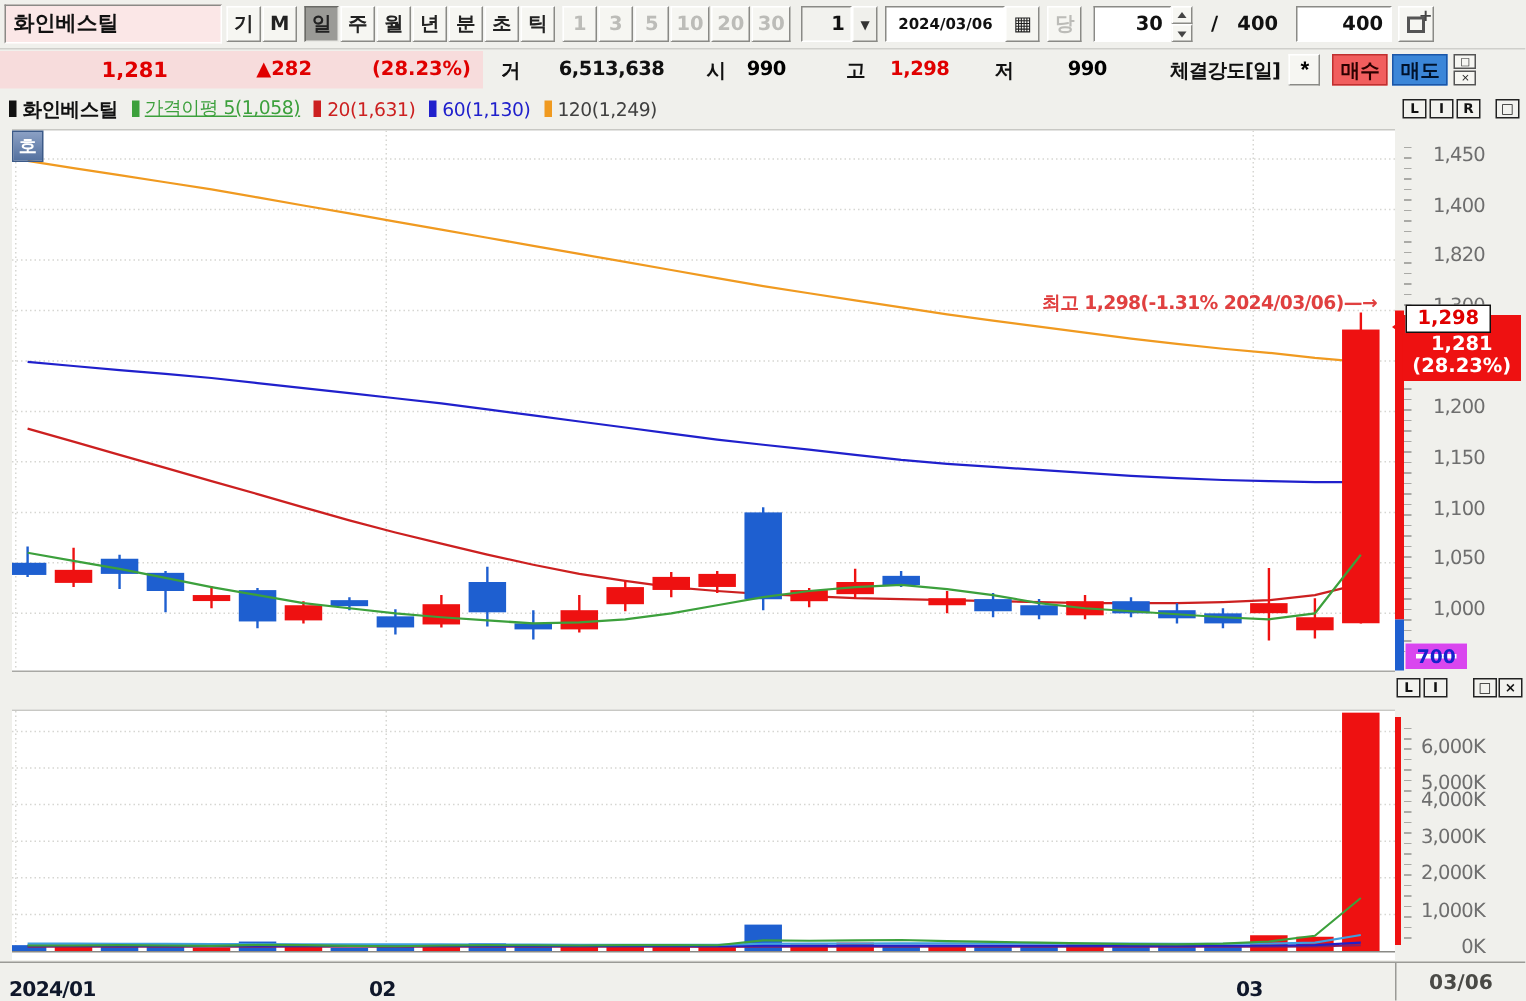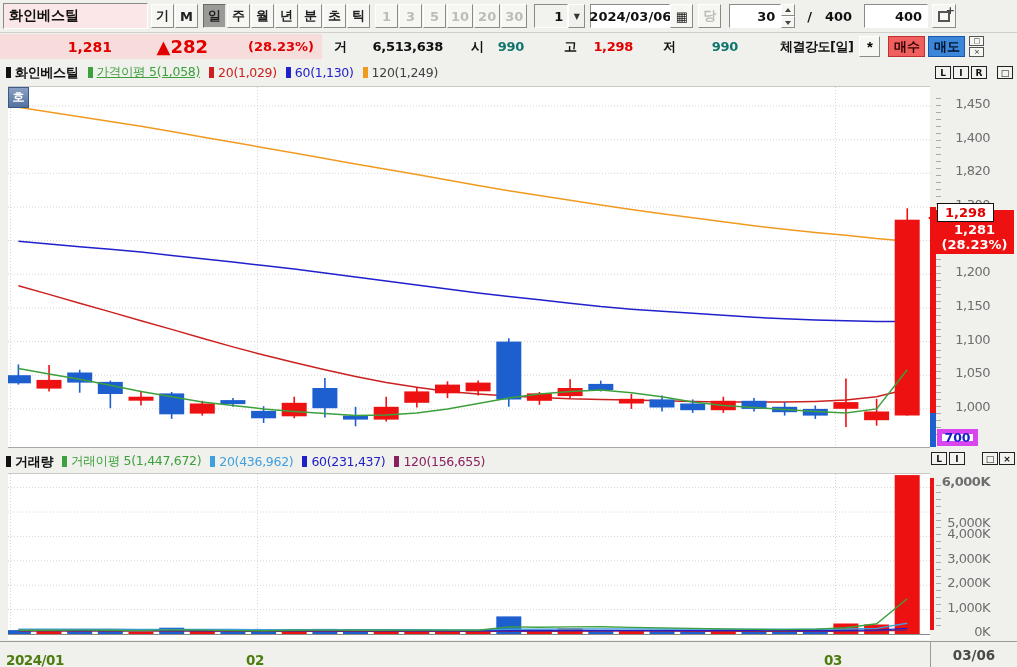--- a/index.html
+++ b/index.html
@@ -9,43 +9,43 @@
 
 .row1{position:absolute;left:0;top:0;width:1017px;height:33px;display:flex;align-items:center;padding-left:3px;border-bottom:1px solid #cfcfcb;}
 .stock-input{width:145px;height:26px;background:#fbe7e7;border:1px solid #8a8a86;border-right-color:#fff;border-bottom-color:#fff;font-family:inherit;font-weight:700;font-size:14px;padding:0 5px;color:#111;}
 .tbtn{height:24px;min-width:23px;background:#f6f6f2;border:1px solid;border-color:#fff #8a8a86 #8a8a86 #fff;font-family:inherit;font-size:13px;font-weight:700;color:#222;display:flex;align-items:center;justify-content:center;margin-right:1px;padding:0 3px;}
 .tbtn.act{background:#9a9a96;border-color:#6a6a66 #e8e8e4 #e8e8e4 #6a6a66;}
 .tbtn.dis{color:#bcbcb8;}
 .gap4{margin-left:4px;}
 .combo{display:flex;height:24px;margin-left:6px;}
 .combo-num{width:34px;background:#f2f2ee;border:1px solid;border-color:#8a8a86 #fff #fff #8a8a86;display:flex;align-items:center;justify-content:flex-end;padding-right:4px;font-size:13px;font-weight:600;}
 .combo-btn{width:17px;background:#f0f0ec;border:1px solid;border-color:#fff #8a8a86 #8a8a86 #fff;font-size:8px;display:flex;align-items:center;justify-content:center;color:#333;}
-.datebox{width:80px;height:24px;background:#fff;border:1px solid;border-color:#8a8a86 #fff #fff #8a8a86;display:flex;align-items:center;justify-content:center;font-size:13px;margin-left:5px;font-weight:600;}
+.datebox{width:80px;height:24px;background:#fff;border:1px solid;border-color:#8a8a86 #fff #fff #8a8a86;display:flex;align-items:center;justify-content:center;font-size:10px;margin-left:5px;font-weight:600;}
 .spinbox{display:flex;margin-left:7px;height:24px;}
 .spin-num{width:52px;height:24px;background:#fff;border:1px solid;border-color:#8a8a86 #fff #fff #8a8a86;display:flex;align-items:center;justify-content:flex-end;padding-right:5px;font-size:13px;font-weight:600;}
 .spin-btns{display:flex;flex-direction:column;width:14px;height:24px;}
 .spin-b{flex:1;background:#f6f6f2;border:1px solid;border-color:#fff #8a8a86 #8a8a86 #fff;position:relative;}
 .spin-b::after{content:"";position:absolute;left:3px;width:0;height:0;border-left:3px solid transparent;border-right:3px solid transparent;}
 .spin-up::after{top:3px;border-bottom:4px solid #444;}
 .spin-dn::after{top:4px;border-top:4px solid #444;}
 .slash{margin-left:12px;font-size:13px;font-weight:600;}
 .total{width:40px;text-align:right;font-size:13px;font-weight:600;}
 .numinput{width:64px;height:24px;background:#fff;border:1px solid;border-color:#8a8a86 #fff #fff #8a8a86;display:flex;align-items:center;justify-content:flex-end;padding-right:5px;margin-left:12px;font-weight:600;font-size:13px;}
 .addbtn{width:24px;height:24px;margin-left:4px;position:relative;}
 .boxicon{width:12px;height:11px;border:2px solid #555;display:block;position:relative;}
 .boxicon::after{content:"+";position:absolute;right:-7px;top:-9px;font-size:11px;font-weight:700;color:#444;}
 
 .row2{position:absolute;left:0;top:34px;width:1017px;height:25px;display:flex;align-items:center;}
 .pink{width:322px;height:25px;background:#f7dcdc;display:flex;align-items:center;}
 .qprice{width:112px;text-align:right;color:#e00000;font-weight:700;font-size:14px;}
-.qchg{width:96px;text-align:right;color:#e00000;font-weight:700;font-size:18px;}
+.qchg{width:96px;text-align:right;color:#e00000;font-weight:700;font-size:13px;}
 .qpct{width:106px;text-align:right;color:#e00000;font-weight:700;font-size:13px;}
 .qlabel{font-weight:700;color:#111;font-size:13px;}
 .qval{text-align:right;font-weight:700;font-size:13px;letter-spacing:-0.3px;}
-.blue{color:#0f766e;}.redt{color:#e00000;}
+.blue{color:#000000;}.redt{color:#e00000;}
 .strength{font-weight:700;font-size:13px;margin-left:42px;letter-spacing:-0.5px;}
 .gearbtn{width:21px;height:21px;background:#f6f6f2;border:1px solid;border-color:#fff #8a8a86 #8a8a86 #fff;margin-left:6px;font-size:15px;font-weight:700;line-height:14px;text-align:center;}
 .buybtn{width:37px;height:21px;background:#f15e5e;border:1px solid #c03030;color:#2b0000;font-family:inherit;font-weight:700;font-size:13px;margin-left:8px;display:flex;align-items:center;justify-content:center;}
 .sellbtn{width:37px;height:21px;background:#3b86d8;border:1px solid #1b56a8;color:#00122b;font-family:inherit;font-weight:700;font-size:13px;margin-left:3px;display:flex;align-items:center;justify-content:center;}
 .winmini{display:flex;flex-direction:column;margin-left:4px;gap:1px;}
 .mini{width:15px;height:10px;border:1px solid #555;background:#f6f6f2;font-size:7px;line-height:7px;text-align:center;color:#222;font-family:inherit;padding:0;}
 
 .row3{position:absolute;left:0;top:60px;width:930px;height:25px;display:flex;align-items:center;padding-left:6px;}
 .vol-header{position:absolute;left:0;top:450px;width:930px;height:23px;display:flex;align-items:center;padding-left:6px;}
 .leg{display:flex;align-items:center;margin-right:9px;}
@@ -71,24 +71,24 @@
 .vaxis{position:absolute;left:930px;top:473px;width:87px;height:168px;}
 .strip{position:absolute;left:0;}
 #pstrip-red{top:121px;height:206px;width:6px;background:#ee1111;}
 #pstrip-blue{top:327px;height:34px;width:6px;background:#1e5fd0;}
 #vstrip-red{top:5px;height:152px;width:4px;background:#ee1111;}
 .tickcol{position:absolute;left:6px;top:12px;bottom:10px;width:5px;background:repeating-linear-gradient(to bottom,#aaaaa6 0 1px,transparent 1px 7px);}
 .ax-label{position:absolute;right:27px;width:60px;text-align:right;font-size:13px;color:#6e6e6e;letter-spacing:-0.5px;}
 .box-high{position:absolute;left:7px;top:117px;width:57px;height:19px;background:#fff;border:1px solid #111;color:#e00000;font-weight:700;font-size:13px;display:flex;align-items:center;justify-content:center;z-index:6;}
 .box-price{position:absolute;left:5px;top:124px;width:79px;height:44px;background:#ee1111;color:#fff;font-weight:700;font-size:13px;text-align:center;z-index:5;padding-top:12px;line-height:15px;}
 .arrow-left{position:absolute;left:-2px;top:127px;width:0;height:0;border-top:5px solid transparent;border-bottom:5px solid transparent;border-right:7px solid #ee1111;z-index:6;}
-.box-low{position:absolute;left:7px;top:343px;width:41px;height:17px;background:#fff;border:5px solid #d946ef;color:#1522cc;font-weight:700;font-size:12.5px;display:flex;align-items:center;justify-content:center;z-index:5;}
+.box-low{position:absolute;left:7px;top:343px;width:41px;height:17px;background:#fff;border:7px solid #d946ef;color:#1522cc;font-weight:700;font-size:12.5px;display:flex;align-items:center;justify-content:center;z-index:5;}
 
 .xaxis{position:absolute;left:0;top:641px;width:1017px;height:26px;background:#f0f0ec;border-top:1px solid #9a9a96;}
-.xlabel{position:absolute;top:10px;font-size:13.5px;font-weight:700;color:#4d7c0f;letter-spacing:-0.5px;}
+.xlabel{position:absolute;top:10px;font-size:13.5px;font-weight:700;color:#0f172a;letter-spacing:-0.5px;}
 #xl0{left:6px;}#xl1{left:246px;}#xl2{left:824px;}
 .xright{position:absolute;left:930px;top:0;width:87px;height:26px;border-left:1px solid #9a9a96;display:flex;align-items:center;justify-content:center;font-size:13.5px;font-weight:700;color:#4a4a46;}
 </style>
 </head>
 <body>
 
 <div id="app">
 
   <div class="row1">
     <input class="stock-input" readonly="" value="화인베스틸" style="">
@@ -166,21 +166,21 @@
     <span class="leg">
         <i class="sw" style="background-color: rgb(17, 17, 17);"></i>
         <span class="legt big">화인베스틸</span>
       </span>
     <span class="leg">
         <i class="sw" style="background-color: rgb(60, 160, 60);"></i>
         <span class="legt" style="color: rgb(60, 160, 60); text-decoration: underline;">가격이평 5(1,058)</span>
       </span>
     <span class="leg">
         <i class="sw" style="background-color: rgb(204, 32, 32);"></i>
-        <span class="legt" style="color: rgb(204, 32, 32);">20(1,029)</span>
+        <span class="legt" style="color: rgb(204, 32, 32);">20(1,631)</span>
       </span>
     <span class="leg">
         <i class="sw" style="background-color: rgb(32, 32, 204);"></i>
         <span class="legt" style="color: rgb(32, 32, 204);">60(1,130)</span>
       </span>
     <span class="leg">
         <i class="sw" style="background-color: rgb(240, 154, 32);"></i>
         <span class="legt" style="color: #404040;">120(1,249)</span>
       </span>
   </div>
@@ -272,20 +272,21 @@
           <rect x="825.4" y="315.1" width="25" height="6.7" fill="#ee1111"></rect>
           <line x1="868.5999999999999" x2="868.5999999999999" y1="311.8" y2="338.7" stroke="#ee1111" stroke-width="1.6"></line>
           <rect x="856.1" y="324.5" width="25" height="8.7" fill="#ee1111"></rect>
           <line x1="899.2499999999999" x2="899.2499999999999" y1="121.3" y2="328.6" stroke="#ee1111" stroke-width="1.6"></line>
           <rect x="886.7" y="132.7" width="25" height="195.8" fill="#ee1111"></rect>
         </g>
         <polyline points="10.4,281.5 41.0,286.9 71.7,292.2 102.3,298.3 133.0,304.4 163.7,309.7 194.3,315.1 224.9,318.5 255.6,321.9 286.2,324.5 316.9,326.6 347.5,328.6 378.2,327.9 408.8,325.9 439.5,321.9 470.1,316.5 500.8,311.1 531.4,307.0 562.1,304.4 592.8,303.0 623.4,305.7 654.0,309.7 684.7,315.1 715.3,318.5 746.0,320.5 776.6,322.5 807.3,324.5 837.9,325.9 868.6,321.9 899.2,282.8" fill="none" stroke="#3ca03c" stroke-width="1.5"></polyline>
       </svg>
   </div>
   <button class="hoga">호</button>
+  <div class="note" id="note-high">최고 1,298(-1.31% 2024/03/06)—→</div>
 
   <div class="paxis" id="paxis">
     <div class="strip" id="pstrip-red"></div>
     <div class="strip" id="pstrip-blue"></div>
     <div class="tickcol"></div>
     <div class="arrow-left"></div>
     <div class="box-price">
       <div>1,281</div>
       <div class="l2">(28.23%)</div>
     </div>
@@ -296,42 +297,20 @@
       <div class="ax-label" style="top: 77.3px;">1,820</div>
       <div class="ax-label" style="top: 110.95px;">1,300</div>
       <div class="ax-label" style="top: 144.6px;">1,250</div>
       <div class="ax-label" style="top: 178.25px;">1,200</div>
       <div class="ax-label" style="top: 211.9px;">1,150</div>
       <div class="ax-label" style="top: 245.55px;">1,100</div>
       <div class="ax-label" style="top: 279.2px;">1,050</div>
       <div class="ax-label" style="top: 312.85px;">1,000</div>
     </div>
 
-  <div class="vol-header">
-    <span class="leg">
-        <i class="sw" style="background-color: rgb(17, 17, 17);"></i>
-        <span class="legt big">거래량</span>
-      </span>
-    <span class="leg">
-        <i class="sw" style="background-color: rgb(60, 160, 60);"></i>
-        <span class="legt" style="color: rgb(60, 160, 60);">거래이평 5(1,447,672)</span>
-      </span>
-    <span class="leg">
-        <i class="sw" style="background-color: rgb(63, 159, 223);"></i>
-        <span class="legt" style="color: rgb(63, 159, 223);">20(436,962)</span>
-      </span>
-    <span class="leg">
-        <i class="sw" style="background-color: rgb(32, 32, 200);"></i>
-        <span class="legt" style="color: rgb(32, 32, 200);">60(231,437)</span>
-      </span>
-    <span class="leg">
-        <i class="sw" style="background-color: rgb(138, 32, 96);"></i>
-        <span class="legt" style="color: rgb(138, 32, 96);">120(156,655)</span>
-      </span>
-  </div>
   <div class="rgroup" id="vh-side">
     <button class="minibtn">L</button>
     <button class="minibtn">I</button>
   </div>
   <div class="rgroup" id="vh-win">
     <button class="minibtn">□</button>
     <button class="minibtn">×</button>
   </div>
 
   <div class="vol-panel">
@@ -385,21 +364,21 @@
           <polyline points="10.4,156.3 41.0,156.3 71.7,156.4 102.3,156.4 133.0,156.4 163.7,156.4 194.3,156.5 224.9,156.5 255.6,156.5 286.2,156.5 316.9,156.6 347.5,156.6 378.2,156.6 408.8,156.6 439.5,156.6 470.1,156.6 500.8,156.5 531.4,156.5 562.1,156.4 592.8,156.4 623.4,156.4 654.0,156.4 684.7,156.4 715.3,156.4 746.0,156.4 776.6,156.4 807.3,156.5 837.9,156.3 868.6,156.1 899.2,154.4" fill="none" stroke="#2020c8" stroke-width="1.4"></polyline>
           <polyline points="10.4,155.1 41.0,155.1 71.7,155.2 102.3,155.2 133.0,155.4 163.7,155.4 194.3,155.5 224.9,155.5 255.6,155.6 286.2,155.6 316.9,155.7 347.5,155.7 378.2,155.8 408.8,155.8 439.5,155.9 470.1,155.9 500.8,155.2 531.4,155.1 562.1,155.0 592.8,154.9 623.4,154.9 654.0,155.0 684.7,155.0 715.3,155.1 746.0,155.1 776.6,155.2 807.3,155.2 837.9,155.0 868.6,154.4 899.2,149.3" fill="none" stroke="#3f9fdf" stroke-width="1.4"></polyline>
           <polyline points="10.4,156.3 41.0,156.3 71.7,156.1 102.3,156.3 133.0,156.6 163.7,155.9 194.3,156.1 224.9,156.6 255.6,156.8 286.2,156.3 316.9,156.1 347.5,156.2 378.2,156.3 408.8,156.1 439.5,156.1 470.1,156.2 500.8,152.9 531.4,153.2 562.1,152.9 592.8,152.7 623.4,153.4 654.0,153.9 684.7,154.4 715.3,154.9 746.0,155.4 776.6,155.6 807.3,155.1 837.9,153.7 868.6,149.8 899.2,124.7" fill="none" stroke="#3ca03c" stroke-width="1.4"></polyline>
         </g>
       </svg>
   </div>
 
   <div class="vaxis" id="vaxis">
     <div class="strip" id="vstrip-red"></div>
     <div class="tickcol"></div>
-  <div class="ax-label" style="top: 1px; font-weight: bold;">6,000K</div>
+  <div class="ax-label" style="top: 18px;">6,000K</div>
       <div class="ax-label" style="top: 42px;">5,000K</div>
       <div class="ax-label" style="top: 53.4px;">4,000K</div>
       <div class="ax-label" style="top: 77.8px;">3,000K</div>
       <div class="ax-label" style="top: 102.2px;">2,000K</div>
       <div class="ax-label" style="top: 126.6px;">1,000K</div>
       <div class="ax-label" style="top: 151px;">0K</div>
     </div>
 
   <div class="xaxis">
     <span class="xlabel" id="xl0">2024/01</span>

